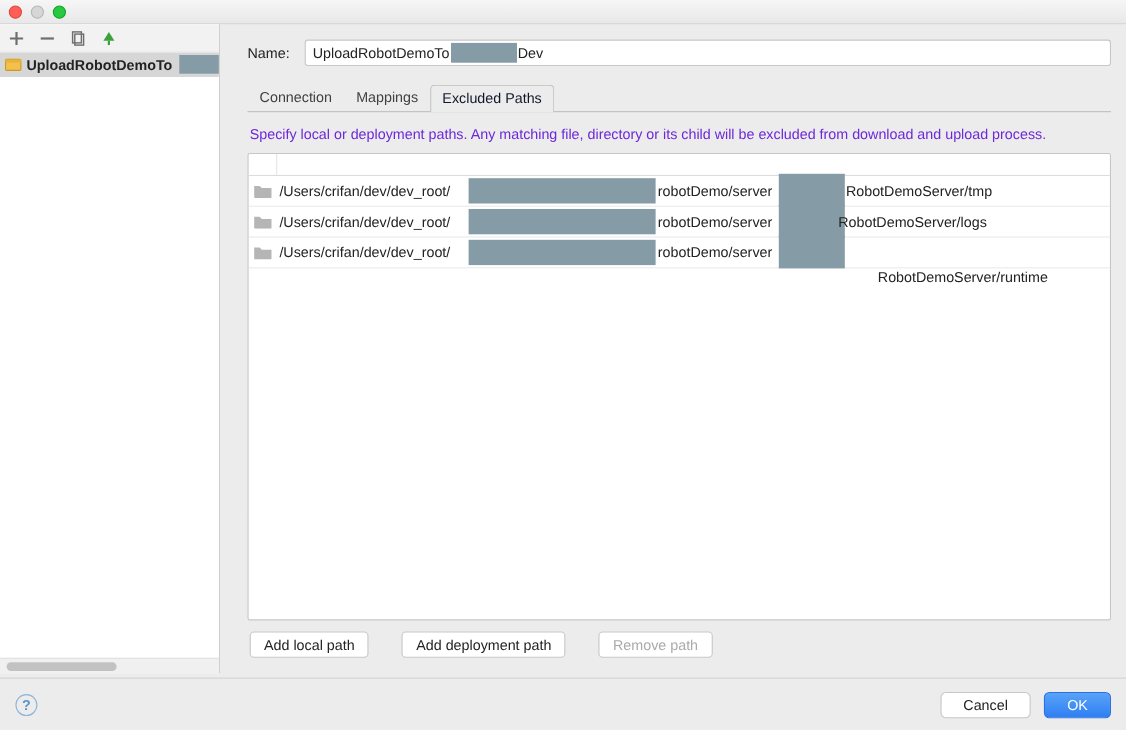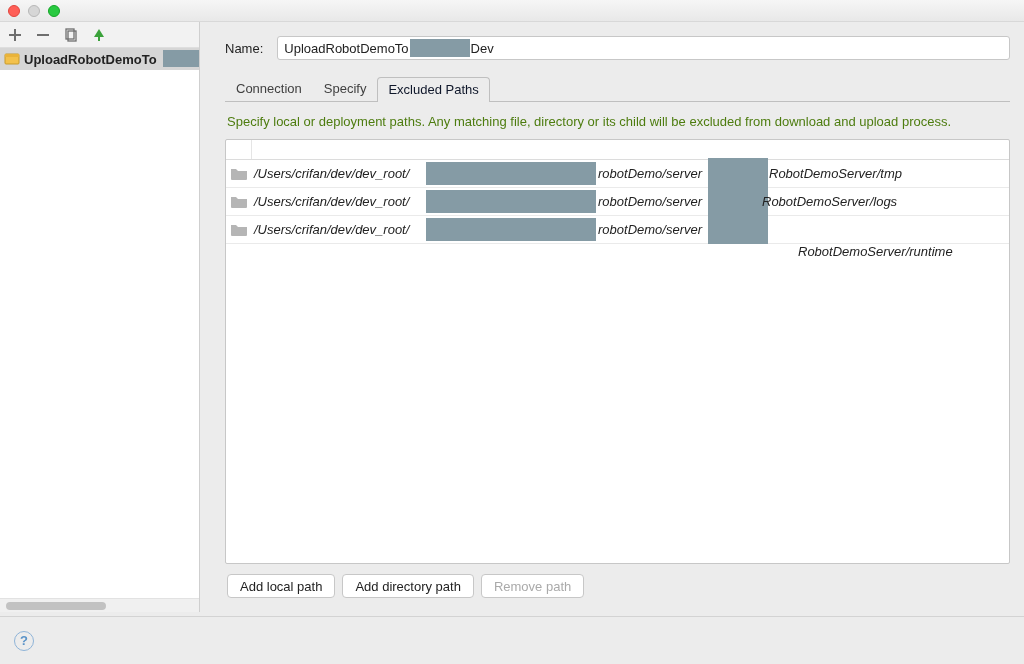--- a/index.html
+++ b/index.html
@@ -132,30 +132,30 @@
     background:#ececec;
     border-color:#bfbfbf;
     border-top-left-radius:4px;
     border-top-right-radius:4px;
     position:relative; top:1px;
     background:#ececec;
   }
 
   .desc {
     padding: 12px 2px 10px;
-    color:#4d7c0f;
+    color:#6d28d9;
   }
 
   .paths-box {
     background:#fff;
     border:1px solid #c7c7c7;
     border-radius:2px;
     flex:1;
     overflow:hidden;
-    display:flex; flex-direction:column;font-style:italic;
+    display:flex; flex-direction:column;
   }
   .paths-header {
     height:20px;
     border-bottom:1px solid #dcdcdc;
     display:flex;
   }
   .paths-header .c1 { width:26px; border-right:1px solid #e5e5e5; }
   .paths-header .c2 { flex:1; }
 
   .path-row {
@@ -170,21 +170,21 @@
     width:26px; display:flex; align-items:center; justify-content:center;
   }
   .folder-icon { width:16px; height:12px; fill:#b5b5b5; }
   .path-text { padding-left:2px; }
   .r-overlay {
     position:absolute; top:2px; bottom:2px;
     background:#859ba5;
   }
 
   .btnrow {
-    display:flex; gap:7px;
+    display:flex; gap:30px;
     padding:10px 2px 14px;
   }
   .btn {
     background:#fff;
     border:1px solid #c7c7c7;
     border-radius:4px;
     height:24px;
     padding: 0 12px;
     font-size:13px;
     display:flex; align-items:center;
@@ -283,21 +283,21 @@
       <span class="name-label">Name:</span>
       <div class="name-input">
         <span>UploadRobotDemoTo</span>
           <span class="redact"></span>
           <span>Dev</span>
       </div>
     </div>
 
     <div class="tabbar">
       <div class="tab">Connection</div>
-      <div class="tab">Specify</div>
+      <div class="tab">Mappings</div>
       <div class="tab active">Excluded Paths</div>
     </div>
 
     <div class="desc">Specify local or deployment paths. Any matching file, directory or its child will be excluded from download and upload process.</div>
 
     <div class="paths-box">
       <div class="paths-header">
         <div class="c1"></div>
           <div class="c2"></div>
       </div>
@@ -344,22 +344,26 @@
         <div class="r-overlay" style="left:200px; width:170px;"></div>
         <span style="position:absolute; left:372px;">robotDemo/server</span>
         <div class="r-overlay" style="left:482px; width:60px; height:30px; top:-2px;"></div>
         <span style="position:absolute; left:572px;margin-top:44px;">RobotDemoServer/runtime</span>
       </div>
 
     </div>
 
     <div class="btnrow">
       <div class="btn">Add local path</div>
-      <div class="btn">Add directory path</div>
+      <div class="btn">Add deployment path</div>
       <div class="btn disabled">Remove path</div>
     </div>
 
   </div>
 </div>
 
 <div class="footer">
   <div class="help">?</div>
+  <div class="footer-btns">
+    <div class="fbtn">Cancel</div>
+    <div class="fbtn primary">OK</div>
+  </div>
 </div>
 
 </body></html>

